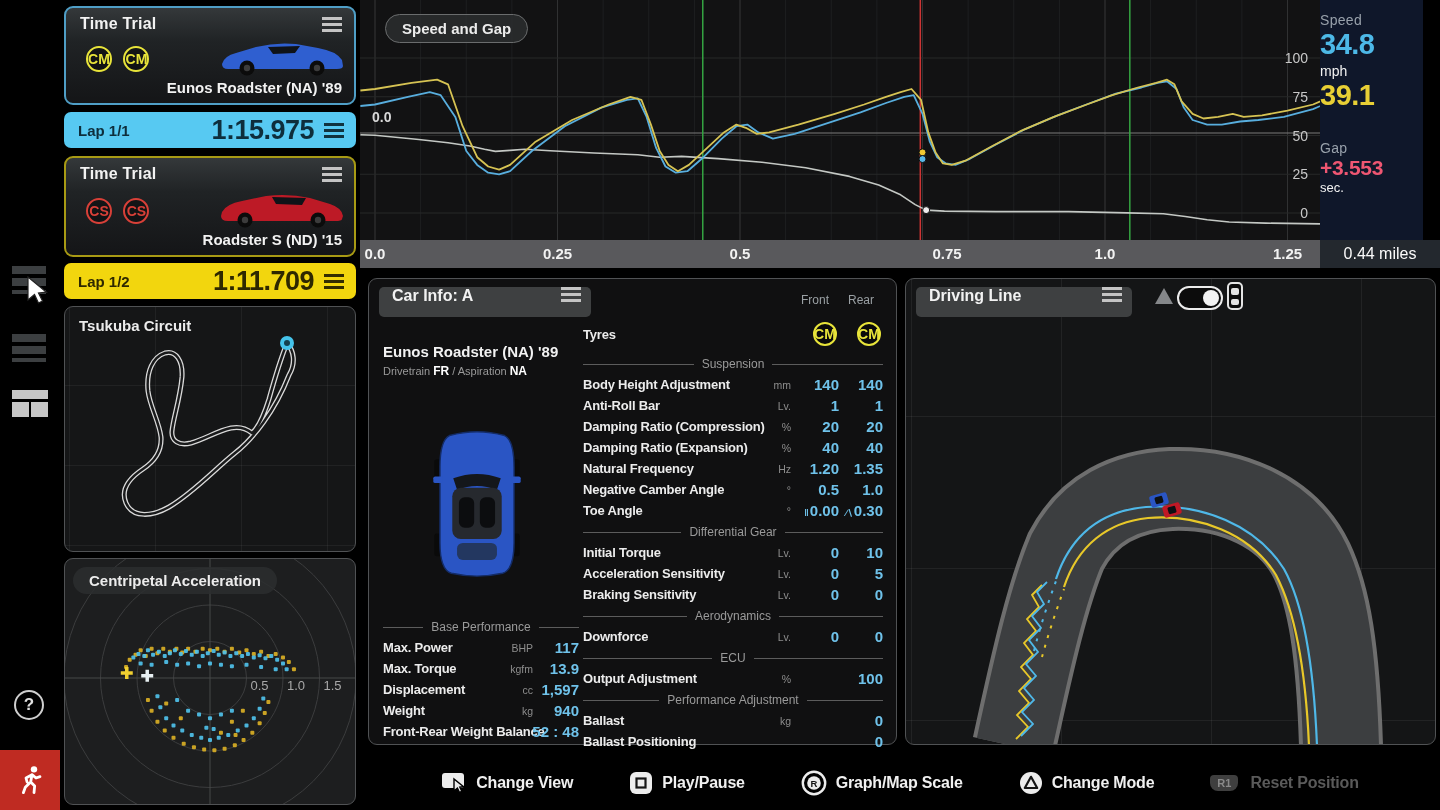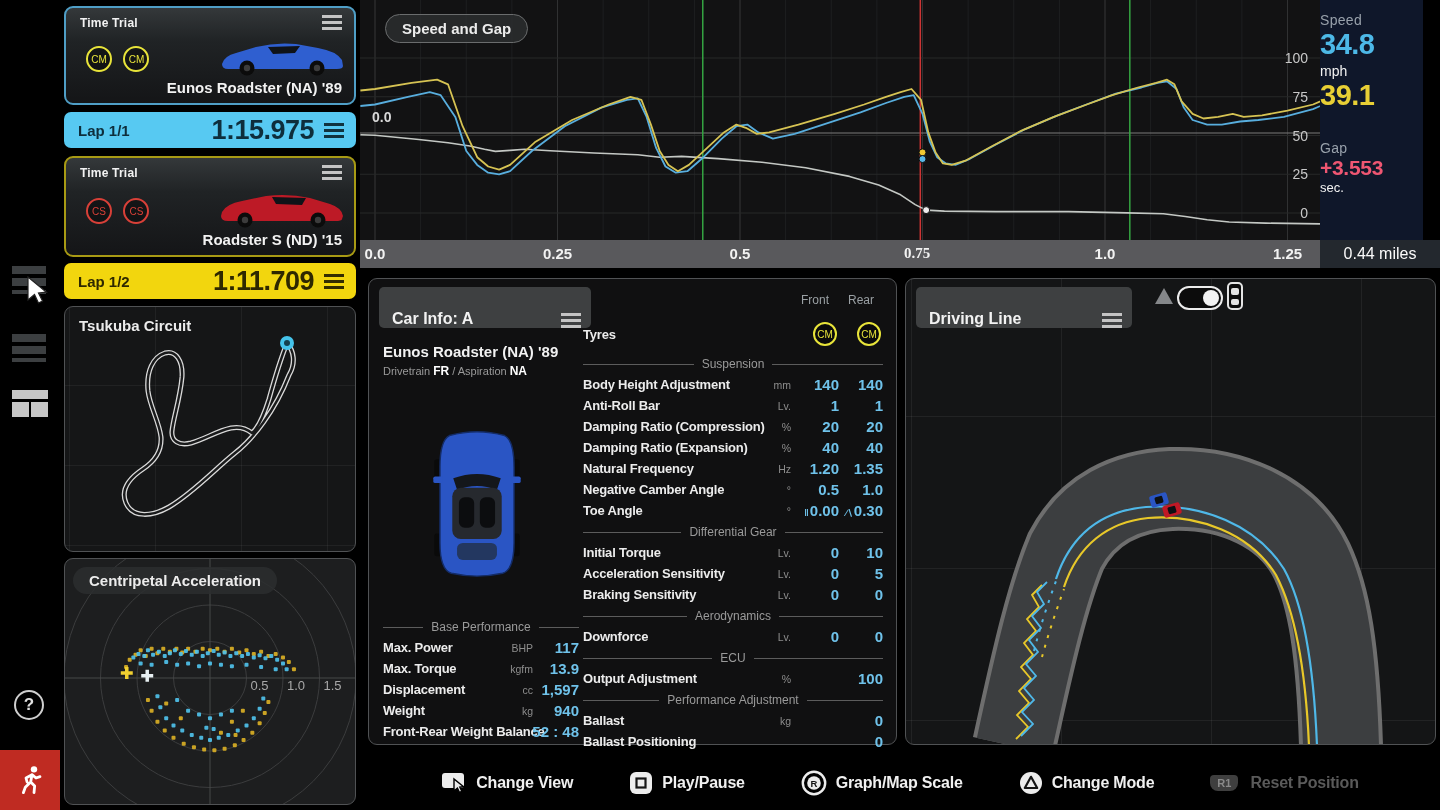--- a/index.html
+++ b/index.html
@@ -9,39 +9,39 @@
   
   .rail-icon{position:absolute;left:12px;cursor:pointer}
   .bars{width:34px;height:28px;background:repeating-linear-gradient(to bottom,#3c3f41 0 8px,transparent 8px 12px)}
   .help-circle{left:14px;top:690px;width:30px;height:30px;border:2px solid #cfcfcf;border-radius:50%;
     color:#e0e0e0;font-size:17px;font-weight:bold;display:flex;align-items:center;justify-content:center}
   .exit-box{left:0;top:750px;width:60px;height:60px;background:#bf2b22;display:flex;align-items:center;justify-content:center}
   
   .tcard{position:absolute;left:64px;width:292px;border:2px solid;border-radius:9px;
     background:linear-gradient(#34383a 0%,#202325 35%,#141517 100%);overflow:hidden}
   .tcard .thead{display:flex;align-items:center;padding:7px 12px 0 14px}
-  .tcard .ttitle{font-size:12px;font-weight:bold;color:#f2f2f2;letter-spacing:.2px}
+  .tcard .ttitle{font-size:16px;font-weight:bold;color:#f2f2f2;letter-spacing:.2px}
   .ham{width:20px;height:15px;background:repeating-linear-gradient(to bottom,#c4c4c4 0 3px,transparent 3px 6px);margin-left:auto}
   .ham.d1{background:repeating-linear-gradient(to bottom,#10333f 0 3px,transparent 3px 6px)}
   .ham.d2{background:repeating-linear-gradient(to bottom,#332d00 0 3px,transparent 3px 6px)}
   .badge{width:26px;height:26px;border:2px solid;border-radius:50%;display:inline-flex;align-items:center;
-    justify-content:center;font-size:10px;font-weight:normal;margin-right:7px;background:rgba(0,0,0,.35)}
+    justify-content:center;font-size:14px;font-weight:bold;margin-right:7px;background:rgba(0,0,0,.35)}
   .badge.cm{border-color:#e8e43a;color:#e8e43a}
   .badge.cs{border-color:#d84038;color:#d84038}
   .carname{position:absolute;right:12px;bottom:7px;font-size:15px;font-weight:bold;color:#f2f2f2}
   .laprow{position:absolute;left:64px;width:292px;height:36px;border-radius:7px;display:flex;align-items:center;
     padding:0 12px 0 14px}
   .laprow .lap{font-size:15px;font-weight:bold}
   .laprow .time{margin-left:auto;font-size:27px;font-weight:bold;letter-spacing:-.5px}
   
   .panel{position:absolute;background:#151617;border:1px solid #505254;border-radius:9px}
   .ptitle{font-size:15px;font-weight:bold;color:#ececec}
   .pill{display:inline-flex;align-items:center;border-radius:16px;padding:5px 16px;background:rgba(44,46,47,.85)}
   .pill.bordered{border:1px solid #6a6c6d}
-  .hpill{position:absolute;height:41px;background:#3e4041;border-radius:5px;display:flex;align-items:flex-end;
+  .hpill{position:absolute;height:30px;background:#3e4041;border-radius:5px;display:flex;align-items:flex-start;
     padding:0 10px 0 13px;font-size:16px;font-weight:bold;color:#f2f2f2}
   
   #sg-wrap{position:absolute;left:360px;top:0;width:960px;height:268px;background:#121213}
   #sg-xaxis{position:absolute;left:0;top:240px;width:960px;height:28px;background:#59595c}
   #sg-xaxis .xlab{position:absolute;top:5px;transform:translateX(-50%);font-size:15px;font-weight:bold;color:#f2f2f2}
   
   #hud{position:absolute;left:1320px;top:0;width:103px;height:240px;background:#0f172a;text-align:left;color:#eee}
   #hud .lab{font-size:14px;color:#98a1ab;letter-spacing:.3px}
   #hud .v-a{font-size:29px;font-weight:bold;color:#4db9e8;letter-spacing:-.5px}
   #hud .unit{font-size:14px;color:#f2f2f2}
@@ -360,21 +360,21 @@
       <text x="948" y="179.25" text-anchor="end" font-size="14" fill="#c8c8c8">25</text>
       <text x="948" y="140.5" text-anchor="end" font-size="14" fill="#c8c8c8">50</text>
       <text x="948" y="101.75" text-anchor="end" font-size="14" fill="#c8c8c8">75</text>
       <text x="948" y="63" text-anchor="end" font-size="14" fill="#c8c8c8">100</text>
       <text x="12" y="122" font-size="14" font-weight="bold" fill="#d8d8d8">0.0</text>
     </svg>
   <div id="sg-xaxis">
       <span class="xlab" style="left: 15px;">0.0</span>
       <span class="xlab" style="left: 197.5px;">0.25</span>
       <span class="xlab" style="left: 380px;">0.5</span>
-      <span class="xlab" style="left: 557px; font-family: Liberation Serif, serif;">0.75</span>
+      <span class="xlab" style="left: 587px;">0.75</span>
       <span class="xlab" style="left: 745px;">1.0</span>
       <span class="xlab" style="left: 927.5px;">1.25</span>
     </div>
   <div class="pill bordered abs" style="left:25px;top:14px">
     <span class="ptitle">Speed and Gap</span>
   </div>
 </div>
 
 <div id="hud">
   <div class="lab" style="margin-top:12px">Speed</div>

